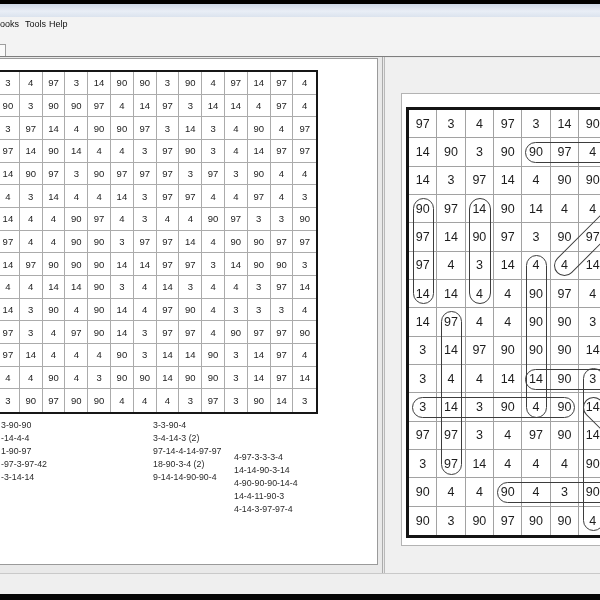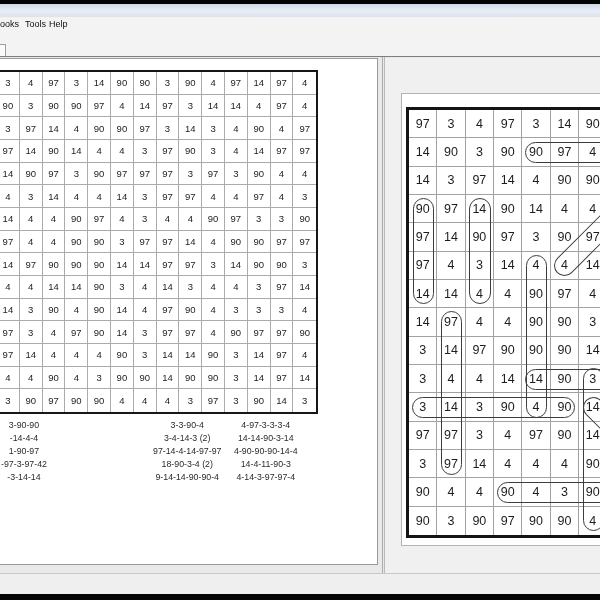--- a/index.html
+++ b/index.html
@@ -26,21 +26,21 @@
     border:1px solid #9a9a9a;}
   .left-grid{position:absolute;left:36px;top:11px;display:grid;
     grid-template-columns:repeat(14,22.8px);grid-auto-rows:22.66px;
     border:2px solid #161616;border-left:none;background:#fff;}
   .left-grid .cell{border-right:1px solid #ababab;border-bottom:1px solid #ababab;
     display:flex;align-items:center;justify-content:center;
     font-size:9.5px;color:#222;box-sizing:border-box;}
   .left-grid .cell.lastcol{border-right:none;}
   .left-grid .cell.lastrow{border-bottom:none;}
   .word-list{position:absolute;top:360px;left:0;width:416px;height:80px;}
-  .wl-col{position:absolute;top:0;text-align:center;}
+  .wl-col{position:absolute;top:0;}
   .wl-item{font-size:8.8px;color:#2a2a2a;line-height:13px;white-space:nowrap;}
   
   .splitter{left:382px;top:57px;width:1px;height:516px;border-left:1px solid #ababab;border-right:1px solid #b9b9b9;background:#e9e9e9;}
   .right-panel{position:absolute;left:384px;top:1px;width:216px;height:516px;background:#f0f0f0;
     border-left:1px solid #9a9a9a;box-sizing:border-box;}
   .right-page{position:absolute;left:16px;top:35px;width:300px;height:451px;background:#fff;
     border:1px solid #b3b3b3;}
   .right-grid-wrap{position:absolute;left:4px;top:13px;}
   .right-grid{display:grid;grid-template-columns:repeat(7,28.35px);grid-auto-rows:28.35px;
     border:3px solid #141414;border-right:none;background:#fff;}
@@ -293,21 +293,21 @@
           <div class="wl-item">-97-3-97-42</div>
           <div class="wl-item">-3-14-14</div>
         </div>
         <div class="wl-col" style="left: 192px;">
           <div class="wl-item">3-3-90-4</div>
           <div class="wl-item">3-4-14-3  (2)</div>
           <div class="wl-item">97-14-4-14-97-97</div>
           <div class="wl-item">18-90-3-4  (2)</div>
           <div class="wl-item">9-14-14-90-90-4</div>
         </div>
-        <div class="wl-col" style="left: 273px;">
+        <div class="wl-col" style="left: 273px; margin-top: 32px;">
           <div class="wl-item">4-97-3-3-3-4</div>
           <div class="wl-item">14-14-90-3-14</div>
           <div class="wl-item">4-90-90-90-14-4</div>
           <div class="wl-item">14-4-11-90-3</div>
           <div class="wl-item">4-14-3-97-97-4</div>
         </div>
       </div>
   </div>
 
   <div class="right-panel">

